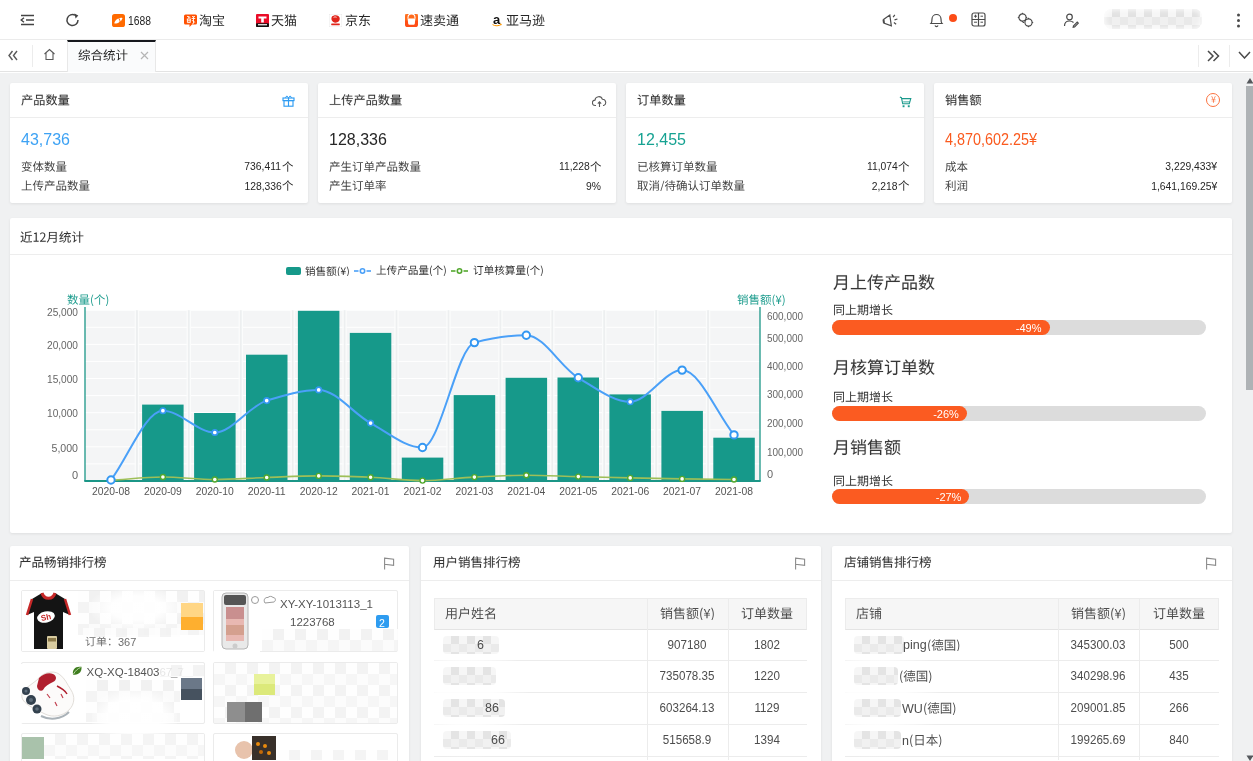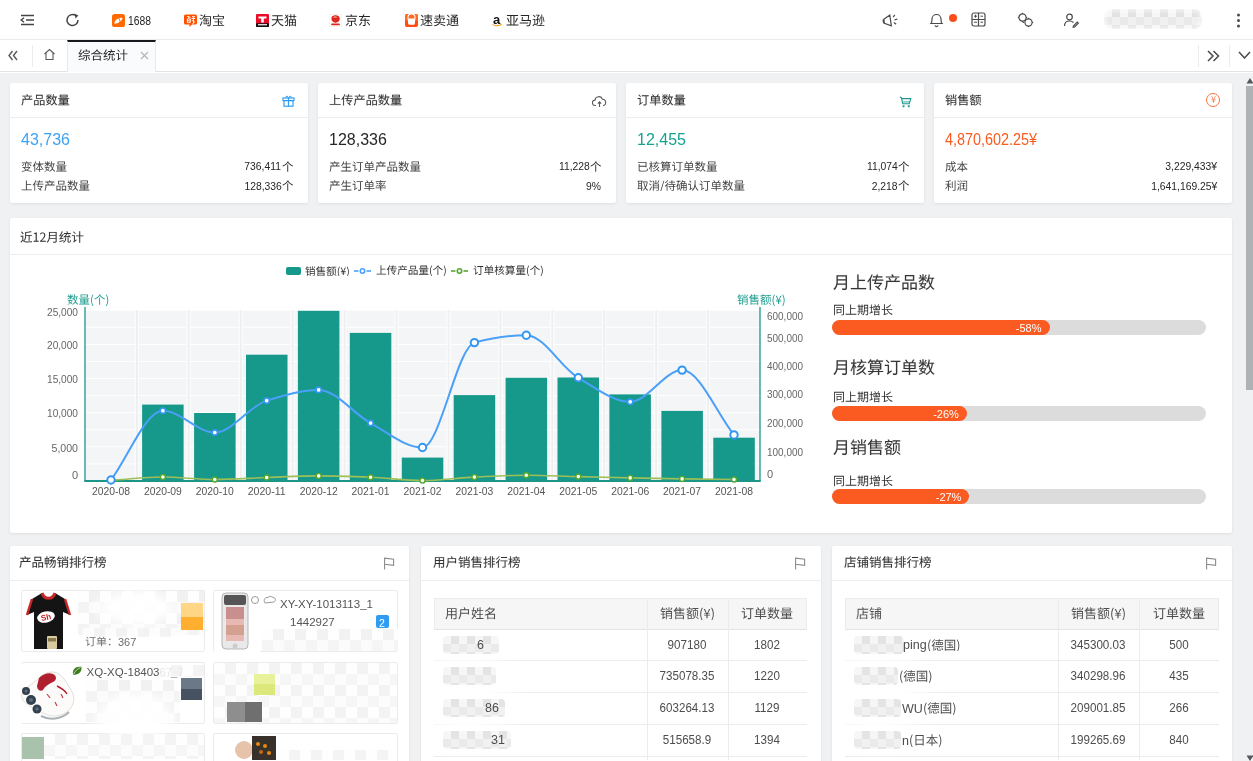--- a/index.html
+++ b/index.html
@@ -678,21 +678,21 @@
           <use href="#g540C" x="0"></use>
           <use href="#g4E0A" x="1000"></use>
           <use href="#g671F" x="2000"></use>
           <use href="#g589E" x="3000"></use>
           <use href="#g957F" x="4000"></use>
         </g>
       </svg>
     </div>
     <div class="abs" style="left:832.0px;top:319.5px;width:374.4px;height:15px;border-radius:8px;background:#dcdcdc"></div>
     <div class="abs" style="left:832.0px;top:319.5px;width:217.5px;height:15px;border-radius:8px;background:#fb5b21"></div>
-    <div style="position:absolute;right:211.5px;top:322.9px;font:400 11px 'Liberation Sans',sans-serif;color:#ffffff;line-height:1;white-space:nowrap">-58%</div>
+    <div style="position:absolute;right:211.5px;top:322.9px;font:400 11px 'Liberation Sans',sans-serif;color:#ffffff;line-height:1;white-space:nowrap">-49%</div>
 <div style="position:absolute;left:833.0px;top:358.9px">
       <svg viewBox="0 -860 6000 1000" style="width:102.0px;height:17px;color:#383838;display:block" fill="currentColor" stroke="currentColor" stroke-width="5">
         <g transform="scale(1,-1)">
           <use href="#g6708" x="0"></use>
           <use href="#g6838" x="1000"></use>
           <use href="#g7B97" x="2000"></use>
           <use href="#g8BA2" x="3000"></use>
           <use href="#g5355" x="4000"></use>
           <use href="#g6570" x="5000"></use>
         </g>
@@ -792,21 +792,21 @@
 <rect x="12" y="16" width="18" height="34" fill="#e8b8b2"></rect>
 <rect x="12" y="16" width="18" height="12" fill="#c98f8f"></rect>
 <rect x="12" y="34" width="18" height="10" fill="#d4a08f"></rect>
 <circle cx="21" cy="55" r="2.5" fill="#ccc"></circle>
     </svg>
 <svg class="abs" style="left:250px;top:595px" width="26" height="10" viewBox="0 0 26 10" fill="none" stroke="#9a9a9a" stroke-width="1">
 <circle cx="5" cy="5" r="3.5"></circle>
       <path d="M15 8 C13 5 15 2 18 2.5 C19 1 22 1 23 2.5 C26 2.5 26 6 24 7 Z"></path>
     </svg>
 <div style="position:absolute;left:280.0px;top:598.8px;font:400 11.5px 'Liberation Sans',sans-serif;color:#555;line-height:1;white-space:nowrap">XY-XY-1013113_1</div>
-<div style="position:absolute;left:290.0px;top:617.2px;font:400 11.5px 'Liberation Sans',sans-serif;color:#555;line-height:1;white-space:nowrap">1442927</div>
+<div style="position:absolute;left:290.0px;top:617.2px;font:400 11.5px 'Liberation Sans',sans-serif;color:#555;line-height:1;white-space:nowrap">1223768</div>
 <div class="abs" style="left:375.5px;top:615.3px;width:13px;height:13px;border-radius:2px;background:#2e9cf0"></div>
 <div style="position:absolute;left:382.0px;top:618.4px;font:400 10.5px 'Liberation Sans',sans-serif;color:#fff;line-height:1;white-space:nowrap;transform:translateX(-50%);transform-origin:center top">2</div>
 <div class="abs mosaic" style="left:262px;top:629px;width:136px;height:22px;opacity:.9"></div>
 <svg class="abs" style="left:13px;top:664px" width="64" height="59" viewBox="0 0 64 59">
 <rect width="64" height="59" fill="#fff"></rect>
 <path d="M24 16 C30 8 40 6 46 10 C52 14 54 20 58 26 C62 32 62 40 56 46 C50 52 40 54 32 50 C24 46 14 42 10 36 C7 31 10 26 16 22 Z" fill="#fcfbfa" stroke="#e2ded9" stroke-width="1"></path>
 <path d="M26 14 C30 10 36 8 40 10 C44 12 44 16 40 18 C36 20 32 22 30 26 C28 28 24 26 24 22 Z" fill="#b01f2e"></path>
 <path d="M44 22 C48 24 52 26 54 30" stroke="#b01f2e" stroke-width="1.5" fill="none"></path>
 <circle cx="13" cy="27" r="4" fill="#33414e"></circle>
       <circle cx="18" cy="36" r="5" fill="#33414e"></circle>
@@ -912,21 +912,21 @@
     <div style="position:absolute;left:767.2px;top:734.3px;font:400 12.5px 'Liberation Sans',sans-serif;color:#4d4d4d;line-height:1;white-space:nowrap;transform:translateX(-50%) scaleX(0.93);transform-origin:center top">1394</div>
     <div class="abs" style="left:646.5px;top:598px;width:1px;height:162px;background:#ececec"></div>
     <div class="abs" style="left:727.5px;top:598px;width:1px;height:162px;background:#ececec"></div>
     <div class="abs" style="left:422px;top:630px;width:110px;height:131px;background:radial-gradient(ellipse at 40% 50%,rgba(255,255,255,.9) 30%,rgba(255,255,255,0) 70%)"></div>
     <div class="abs mosaic2" style="left:443px;top:635.6px;width:56px;height:18px;border-radius:4px;opacity:.92"></div>
     <div style="position:absolute;left:477.0px;top:638.6px;font:400 12.5px 'Liberation Sans',sans-serif;color:#4d4d4d;line-height:1;white-space:nowrap">6</div>
     <div class="abs mosaic2" style="left:443px;top:666.95px;width:53px;height:18px;border-radius:4px;opacity:.92"></div>
     <div class="abs mosaic2" style="left:443px;top:699.3px;width:62px;height:18px;border-radius:4px;opacity:.92"></div>
     <div style="position:absolute;left:485.0px;top:702.3px;font:400 12.5px 'Liberation Sans',sans-serif;color:#4d4d4d;line-height:1;white-space:nowrap">86</div>
     <div class="abs mosaic2" style="left:443px;top:731.3499999999999px;width:68px;height:18px;border-radius:4px;opacity:.92"></div>
-    <div style="position:absolute;left:491.0px;top:734.3px;font:400 12.5px 'Liberation Sans',sans-serif;color:#4d4d4d;line-height:1;white-space:nowrap">31</div>
+    <div style="position:absolute;left:491.0px;top:734.3px;font:400 12.5px 'Liberation Sans',sans-serif;color:#4d4d4d;line-height:1;white-space:nowrap">66</div>
 <div class="card" style="left:831.5px;top:546px;width:400px;height:234px"></div>
     <div style="position:absolute;left:844.0px;top:556.2px">
       <svg viewBox="0 -860 7000 1000" style="width:87.5px;height:12.5px;color:#333333;display:block" fill="currentColor" stroke="currentColor" stroke-width="6">
         <g transform="scale(1,-1)">
           <use href="#g5E97" x="0"></use>
           <use href="#g94FA" x="1000"></use>
           <use href="#g9500" x="2000"></use>
           <use href="#g552E" x="3000"></use>
           <use href="#g6392" x="4000"></use>
           <use href="#g884C" x="5000"></use>

